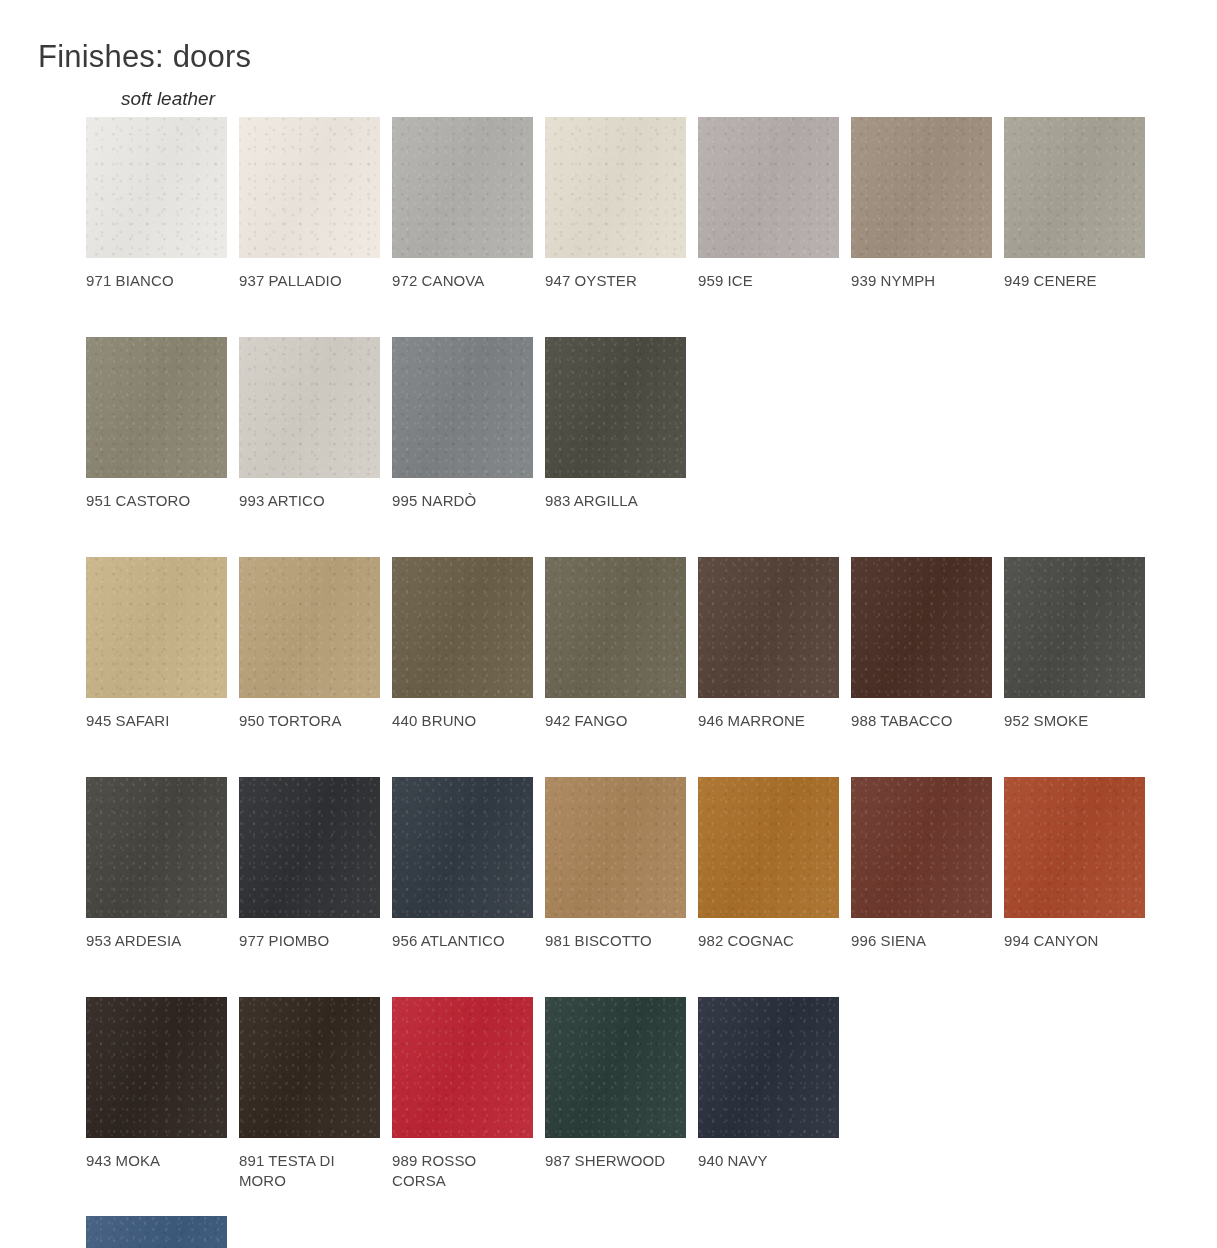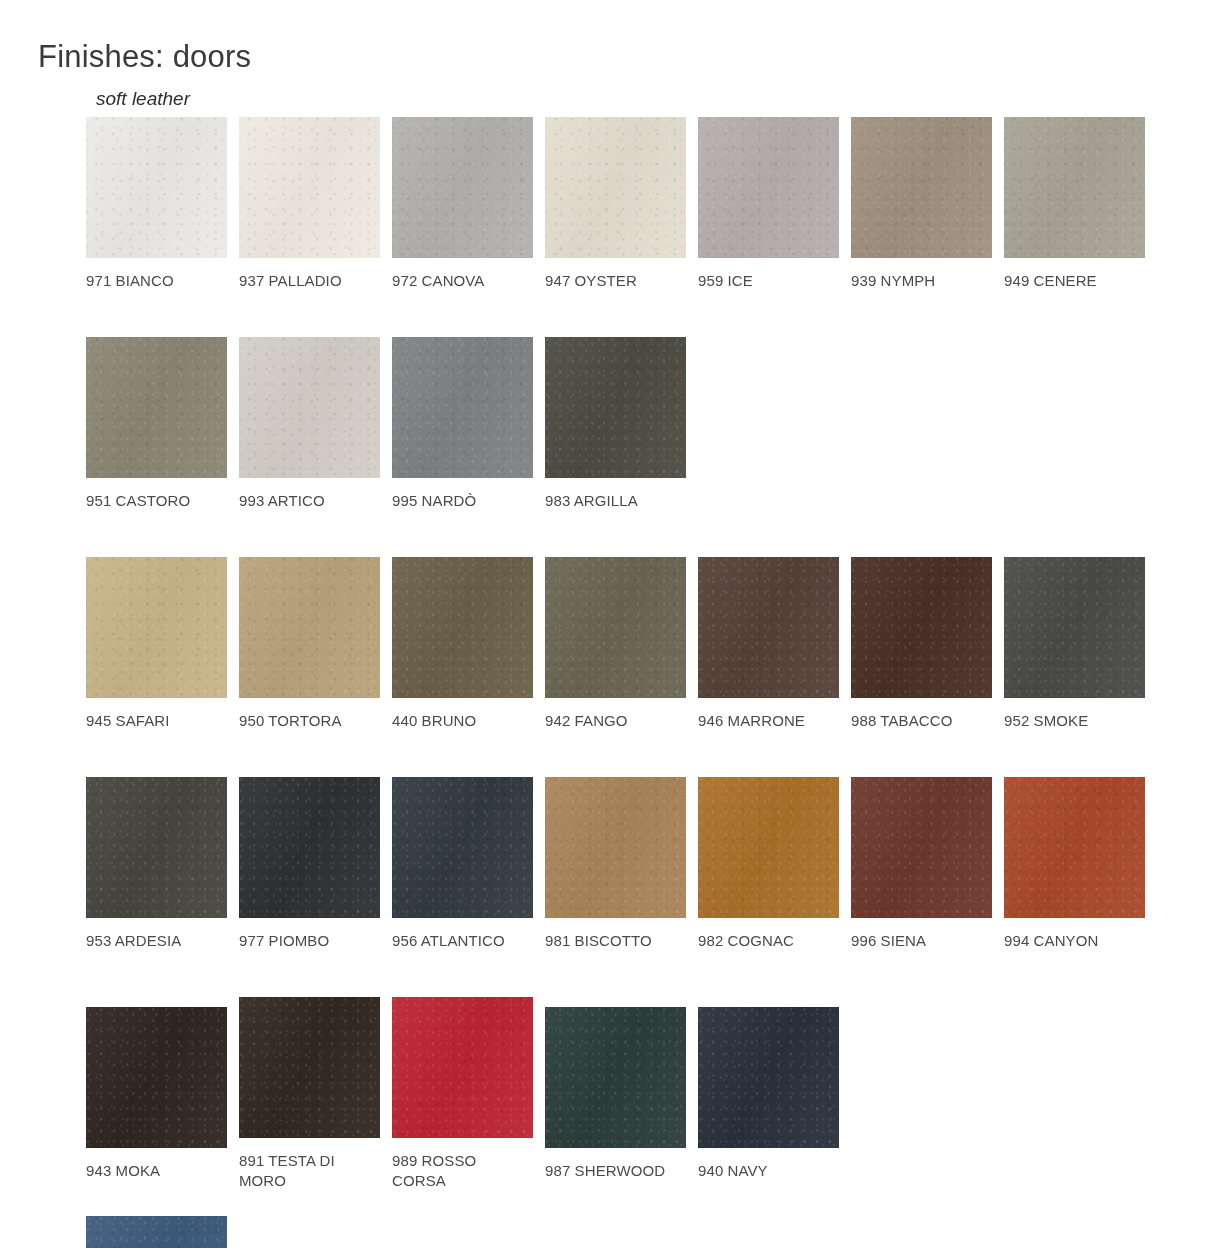--- a/index.html
+++ b/index.html
@@ -30,40 +30,40 @@
     font-weight: 400;
     color: #3a3a3a;
     letter-spacing: 0.2px;
     line-height: 1;
     white-space: nowrap;
     margin-left: 8px;
   }
 
   .group-label {
     position: absolute;
-    left: 96px;
+    left: 121px;
     top: 89px;
     font-size: 19px;
     font-style: italic;
     font-weight: 400;
     color: #2e2e2e;
     line-height: 1;
     white-space: nowrap;
   }
 
   .grid {
     position: absolute;
     left: 86px;
     top: 117px;
     width: 1085px;
   }
 
   .row {
     display: flex;
-    align-items: center;
+    align-items: flex-start;
   }
 
   .swatch-cell {
     width: 153px;
     flex: 0 0 153px;
   }
 
   .swatch {
     width: 141px;
     height: 141px;

